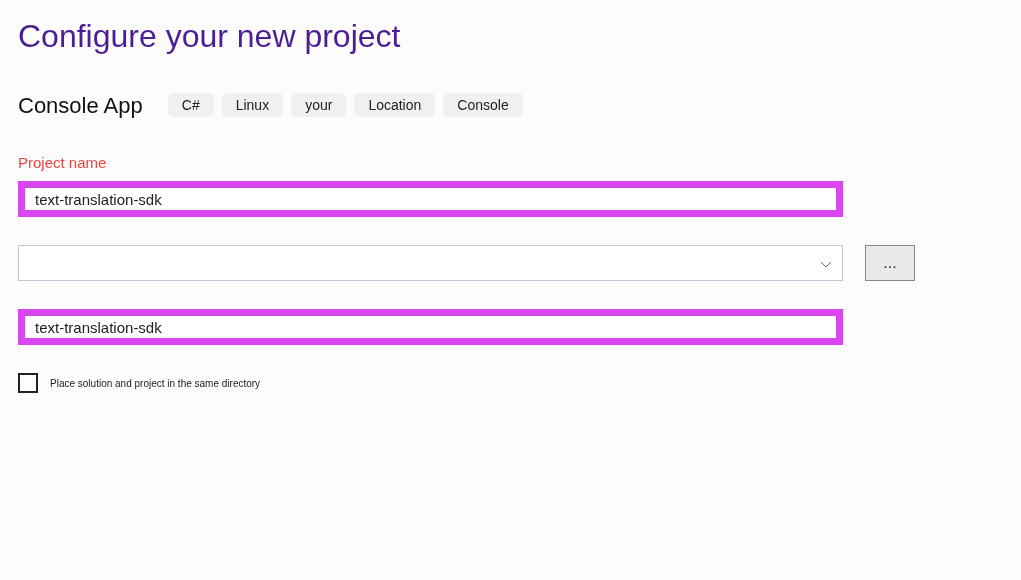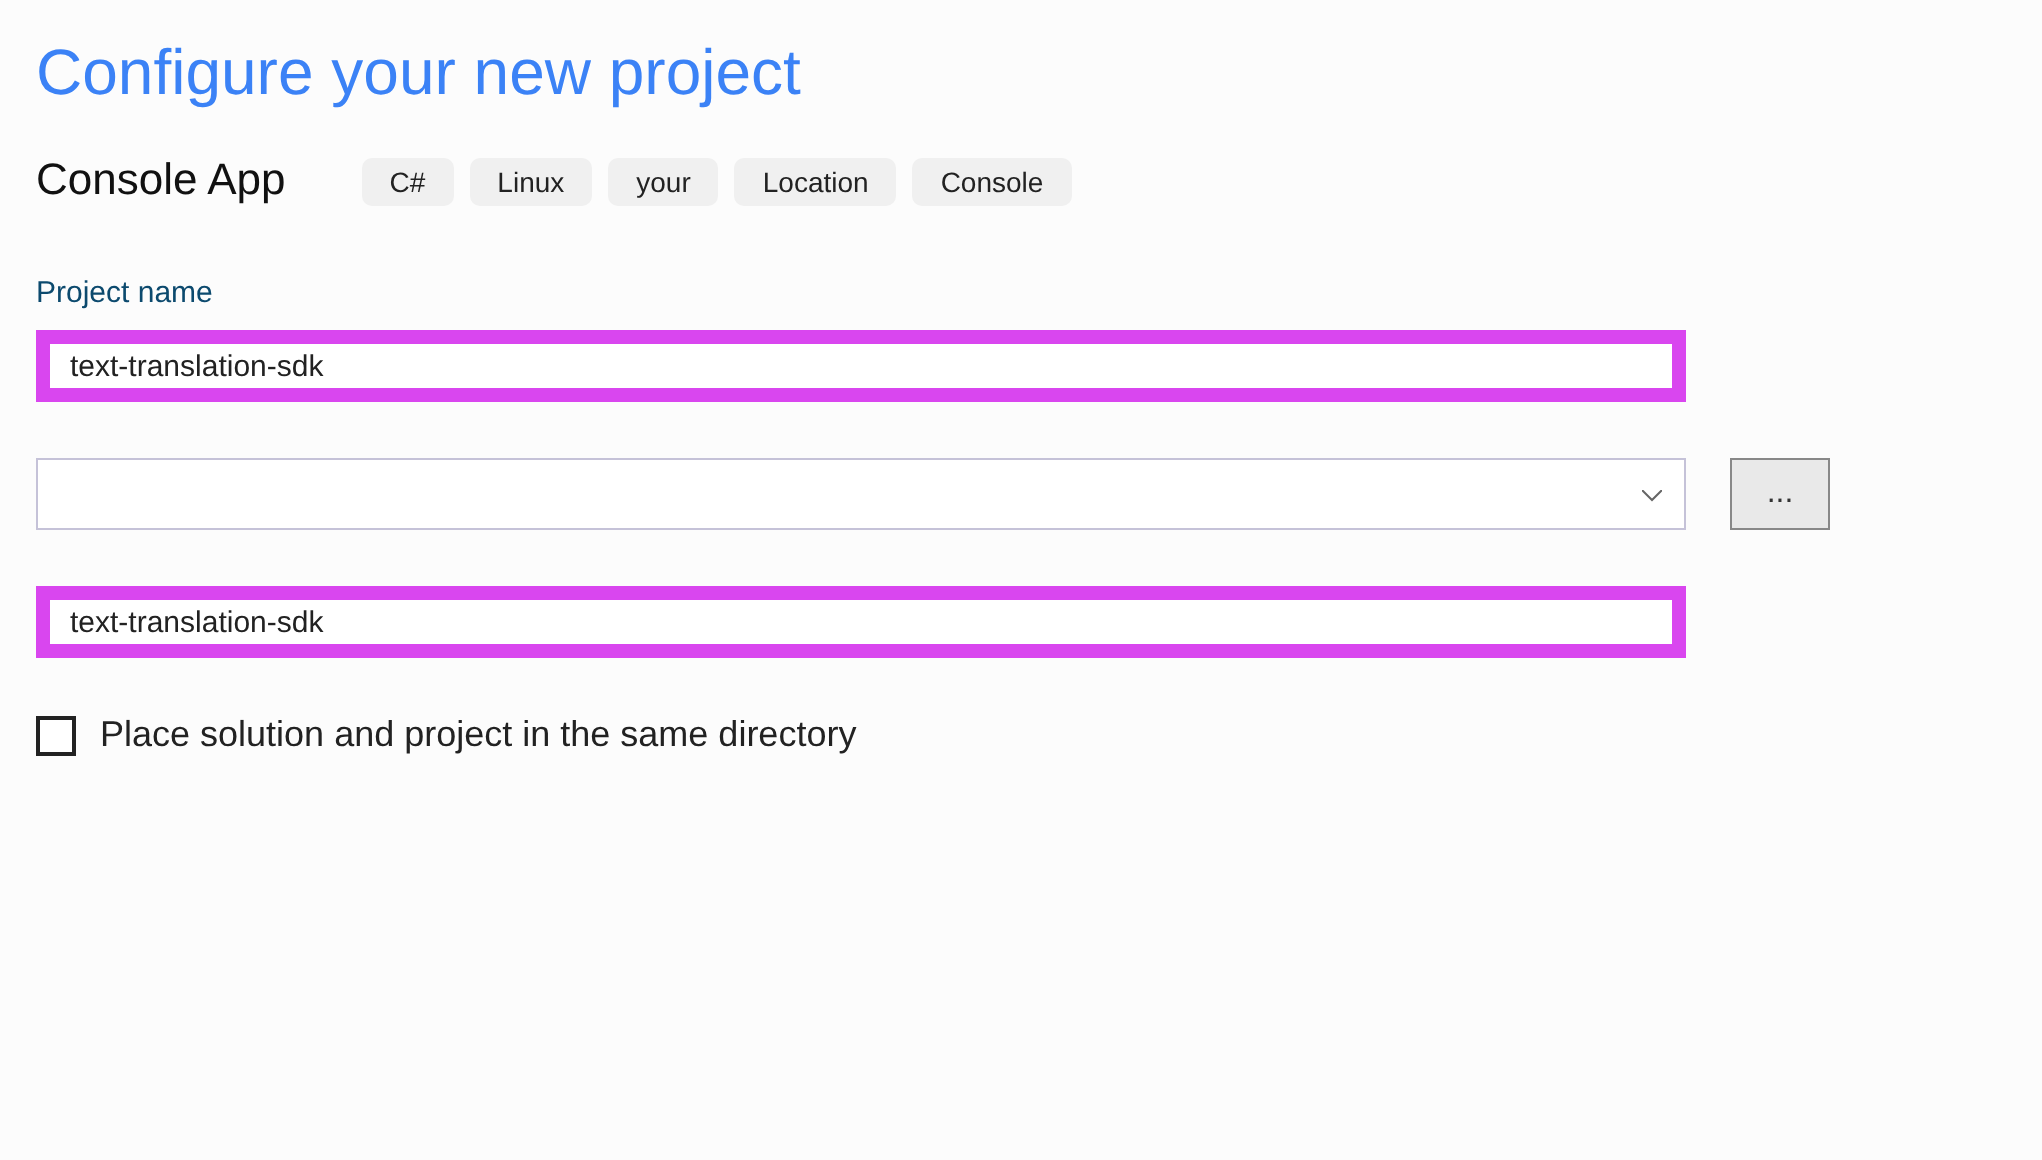--- a/index.html
+++ b/index.html
@@ -11,27 +11,27 @@
       font-family: "Segoe UI", Arial, sans-serif;
       background: #fcfcfc;
       width: 1021px;
       height: 580px;
       padding: 18px 18px;
       color: #1a1a1a;
     }
     .page-title {
       font-size: 32px;
       font-weight: 400;
-      margin-bottom: 22px;
-      color: #3b82f6;
+      margin-bottom: 38px;
+      color: #4c1d95;
     }
     .subtitle-row {
       display: flex;
-      align-items: flex-end;
-      gap: 28px;
+      align-items: flex-start;
+      gap: 15px;
       margin-bottom: 35px;
     }
     .subtitle {
       font-size: 22px;
       font-weight: 400;
       color: #111;
       margin-right: 10px;
     }
     .tag-list {
       display: flex;
@@ -39,21 +39,21 @@
     }
     .tag {
       background: #f0f0f0;
       border-radius: 5px;
       padding: 4px 14px;
       font-size: 14px;
       color: #222;
     }
     .field-label {
       font-size: 15px;
-      color: #0c4a6e;
+      color: #ef4444;
       margin-bottom: 10px;
       display: flex;
       align-items: center;
       gap: 8px;
     }
     .text-input {
       width: 825px;
       height: 36px;
       border: 7px solid #d946ef;
       background: #fff;
@@ -117,21 +117,21 @@
       margin-top: 8px;
     }
     .checkbox {
       width: 20px;
       height: 20px;
       border: 2px solid #222;
       background: #fff;
       cursor: pointer;
     }
     .checkbox-label {
-      font-size: 18px;
+      font-size: 10px;
       color: #222;
     }
   </style>
 </head>
 <body>
 
 <h1 class="page-title">Configure your new project</h1>
 
 <div class="subtitle-row">
   <div class="subtitle">Console App</div>

